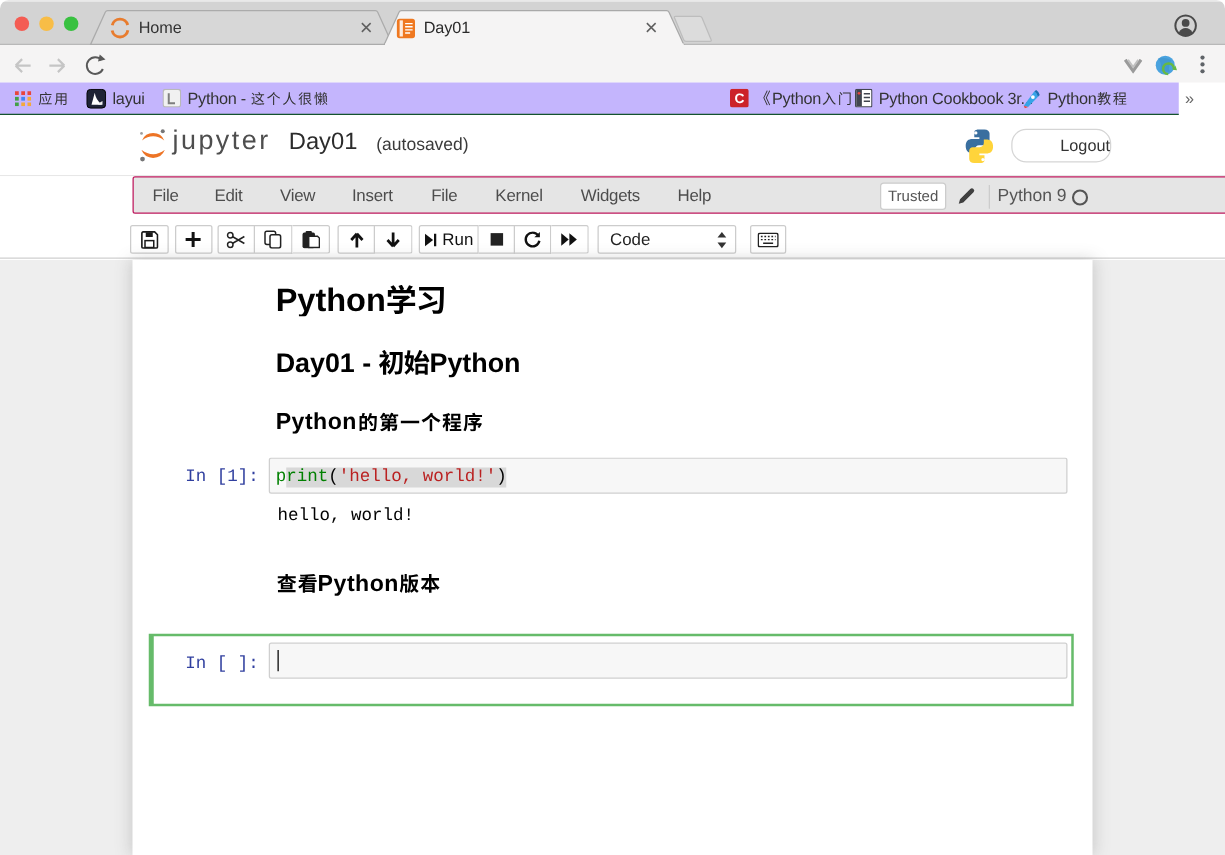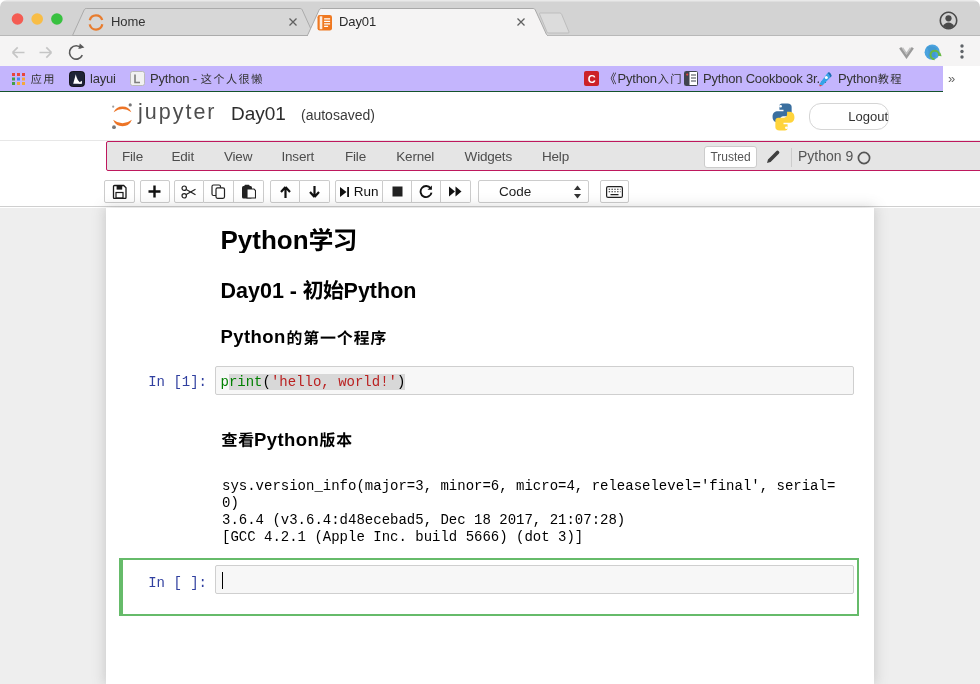--- a/index.html
+++ b/index.html
@@ -341,21 +341,21 @@
 <path d="M12.9,0.6 v4.2 h-4.4 Z" fill="#111"></path>
 </svg>
         </div>
 <div class="seg" style="width:29.5px">
           <svg width="14" height="11" xmlns="http://www.w3.org/2000/svg">
 <path d="M1,0.5 L7,5.5 L1,10.5 Z" fill="#111"></path>
 <path d="M7.5,0.5 L13.5,5.5 L7.5,10.5 Z" fill="#111"></path>
 </svg>
         </div>
 </div>
-<div class="tbtn" style="left:478px;width:111px;justify-content:flex-start;padding-left:20px;font-size:13.5px;color:#222">Code
+<div class="tbtn" style="left:478px;width:111px;justify-content:flex-start;padding-left:9px;font-size:13.5px;color:#222">Code
 <svg width="9" height="14" xmlns="http://www.w3.org/2000/svg" style="position:absolute;right:6px;top:4px">
 <path d="M4.5,0.5 L8,5 H1 Z" fill="#333"></path>
           <path d="M4.5,13.5 L1,9 H8 Z" fill="#333"></path>
 </svg></div>
 <div class="tbtn" style="left:599.5px;width:29.5px">
         <svg width="17" height="12" xmlns="http://www.w3.org/2000/svg">
 <rect x="0.6" y="0.6" width="15.8" height="10.8" rx="1.5" fill="none" stroke="#222" stroke-width="1.2"></rect>
 <path d="M2.7,3.2 h1.4 M5.5,3.2 h1.4 M8.3,3.2 h1.4 M11.1,3.2 h1.4 M13.9,3.2 h0.6
 M2.7,5.7 h1.4 M5.5,5.7 h1.4 M8.3,5.7 h1.4 M11.1,5.7 h1.4 M13.9,5.7 h0.6
 M4.5,8.6 h8" stroke="#222" stroke-width="1.1"></path>
@@ -393,41 +393,39 @@
               </g>
             </svg></h3>
         </div>
 <div class="cell" style="margin-top:19.1px">
           <div class="crow">
 <div class="prompt">In [1]:</div>
 <div class="iarea">
               <div class="cm"><span class="bi">p</span><span class="sel"><span class="bi">rint</span>(<span class="st">'hello, world!'</span>)</span></div>
             </div>
 </div>
+<div class="outrow" style="margin-top:9.9px">
+            <div class="prompt"></div>
+            <div class="outpre">hello, world!</div>
+          </div>
 </div>
 <div class="cell">
           <h3 class="tx" style="margin-top:36.2px"><svg class="cjk" width="33.6" height="16.8" viewBox="0 -880 2000 1000" style="vertical-align:-2.02px" xmlns="http://www.w3.org/2000/svg">
               <g transform="scale(1,-1)">
                 <path transform="translate(23,0) scale(0.9542)" d="M324 220H662V169H324ZM324 346H662V296H324ZM61 44V-61H940V44ZM437 850V738H53V634H321C244 557 135 491 24 455C49 432 84 388 101 360C136 374 171 391 205 410V90H788V417C823 397 859 381 896 367C912 397 948 442 974 465C861 499 749 560 669 634H949V738H556V850ZM230 425C309 474 380 535 437 605V454H556V606C616 535 691 473 773 425Z"></path>
                 <path transform="translate(1023,0) scale(0.9542)" d="M368 199H731V155H368ZM368 274V317H731V274ZM368 80H731V35H368ZM818 846C648 818 359 806 113 806C124 782 134 743 136 717C214 716 298 717 382 720L369 677H124V587H338L319 544H54V449H268C208 353 128 270 23 213C46 190 81 146 98 118C157 152 209 193 254 239V-92H368V-56H731V-92H851V407H382L405 449H946V544H450L467 587H891V677H498L512 725C649 732 781 743 887 761Z"></path>
               </g>
             </svg>Python<svg class="cjk" width="33.6" height="16.8" viewBox="0 -880 2000 1000" style="vertical-align:-2.02px" xmlns="http://www.w3.org/2000/svg">
               <g transform="scale(1,-1)">
                 <path transform="translate(27,0) scale(0.9461)" d="M90 823V436C90 293 83 101 24 -20C49 -36 89 -72 108 -94C164 0 186 132 195 263H286V-87H395V368H199L200 436V480H445V585H376V850H268V585H200V823ZM823 465C807 383 784 309 752 245C718 312 692 386 673 465ZM477 790V453C477 309 468 100 395 -33C423 -47 468 -80 490 -100C507 -71 522 -39 534 -6C556 -29 582 -68 596 -94C656 -60 709 -17 754 36C793 -16 838 -60 891 -94C910 -63 946 -19 972 2C914 34 864 78 822 132C886 242 928 382 947 559L876 577L856 574H591V692C718 701 854 716 963 740L896 845C787 819 624 799 477 790ZM689 141C647 86 597 42 539 12C579 136 589 286 591 412C615 313 647 221 689 141Z"></path>
                 <path transform="translate(1027,0) scale(0.9461)" d="M436 533V202H251C323 296 384 410 429 533ZM563 533H567C612 411 671 296 743 202H563ZM436 849V655H59V533H306C243 381 141 237 24 157C52 134 91 90 112 60C152 91 190 128 225 170V80H436V-90H563V80H771V167C804 128 839 93 877 64C898 98 941 145 972 170C855 249 753 386 690 533H943V655H563V849Z"></path>
               </g>
             </svg></h3>
         </div>
 <div class="cell" style="margin-top:18.4px">
-<div class="outrow" style="margin-top:10px">
-            <div class="prompt"></div>
-            <div class="outpre">sys.version_info(major=3, minor=6, micro=4, releaselevel='final', serial=0)
-3.6.4 (v3.6.4:d48ecebad5, Dec 18 2017, 21:07:28)
-[GCC 4.2.1 (Apple Inc. build 5666) (dot 3)]</div>
-          </div>
 </div>
 <div class="cell greencell" style="margin-top:11.9px">
           <div class="crow">
 <div class="prompt" style="padding-top:9.5px">In [ ]:</div>
 <div class="iarea" style="position:relative">
               <div class="cm">&nbsp;</div>
 <div style="position:absolute;left:6px;top:5.5px;width:1px;height:17px;background:#000"></div>
             </div>
 </div>
         </div>

